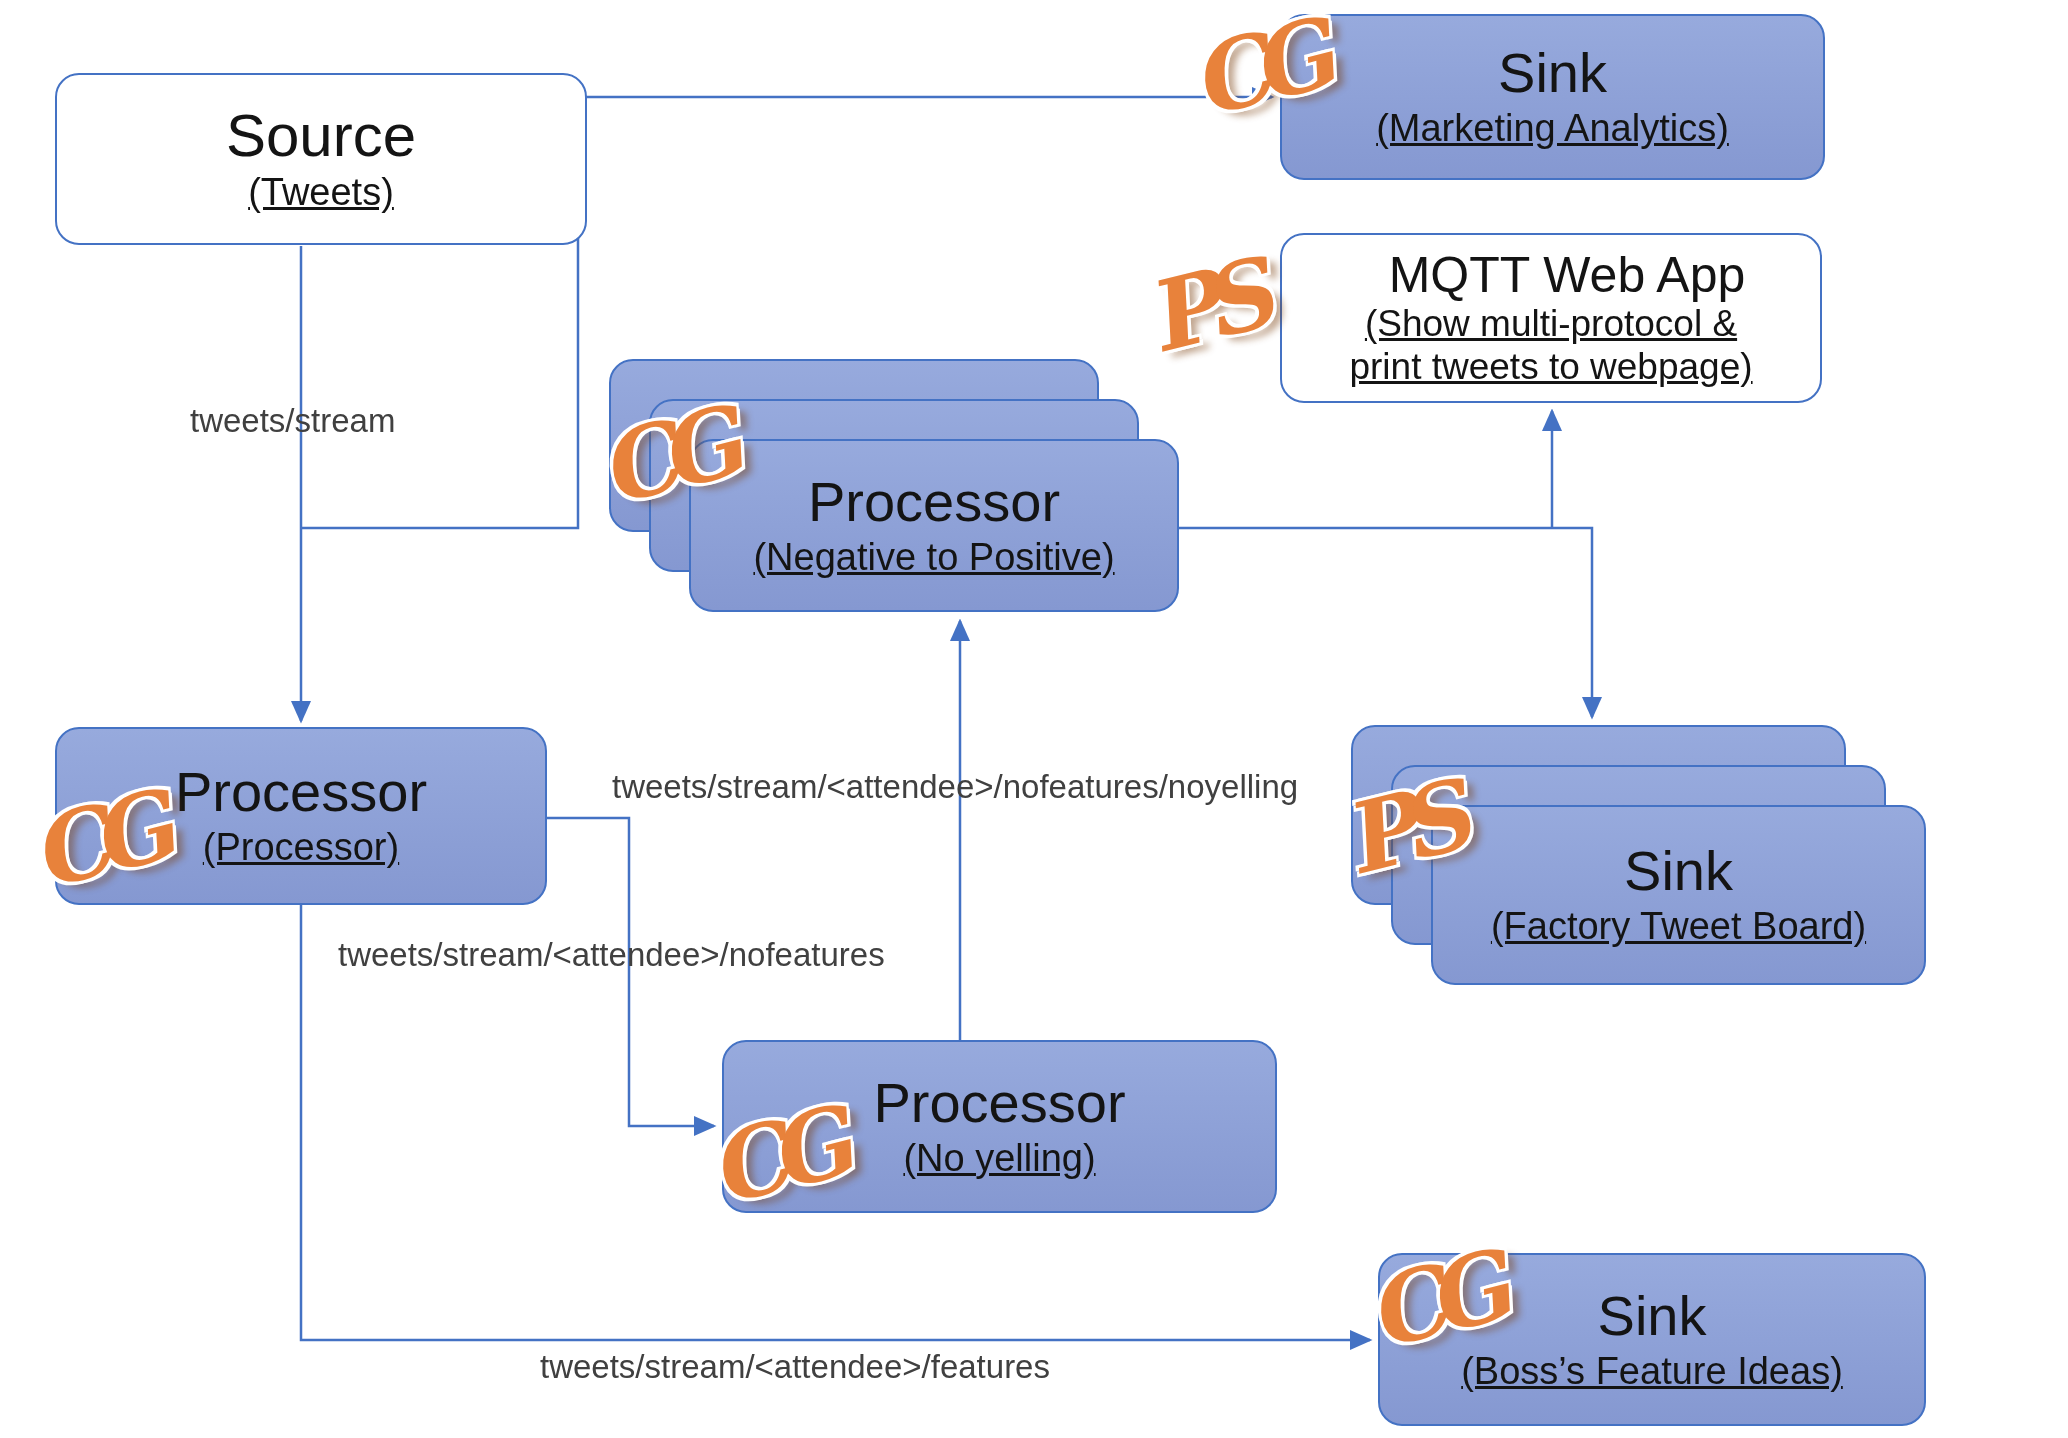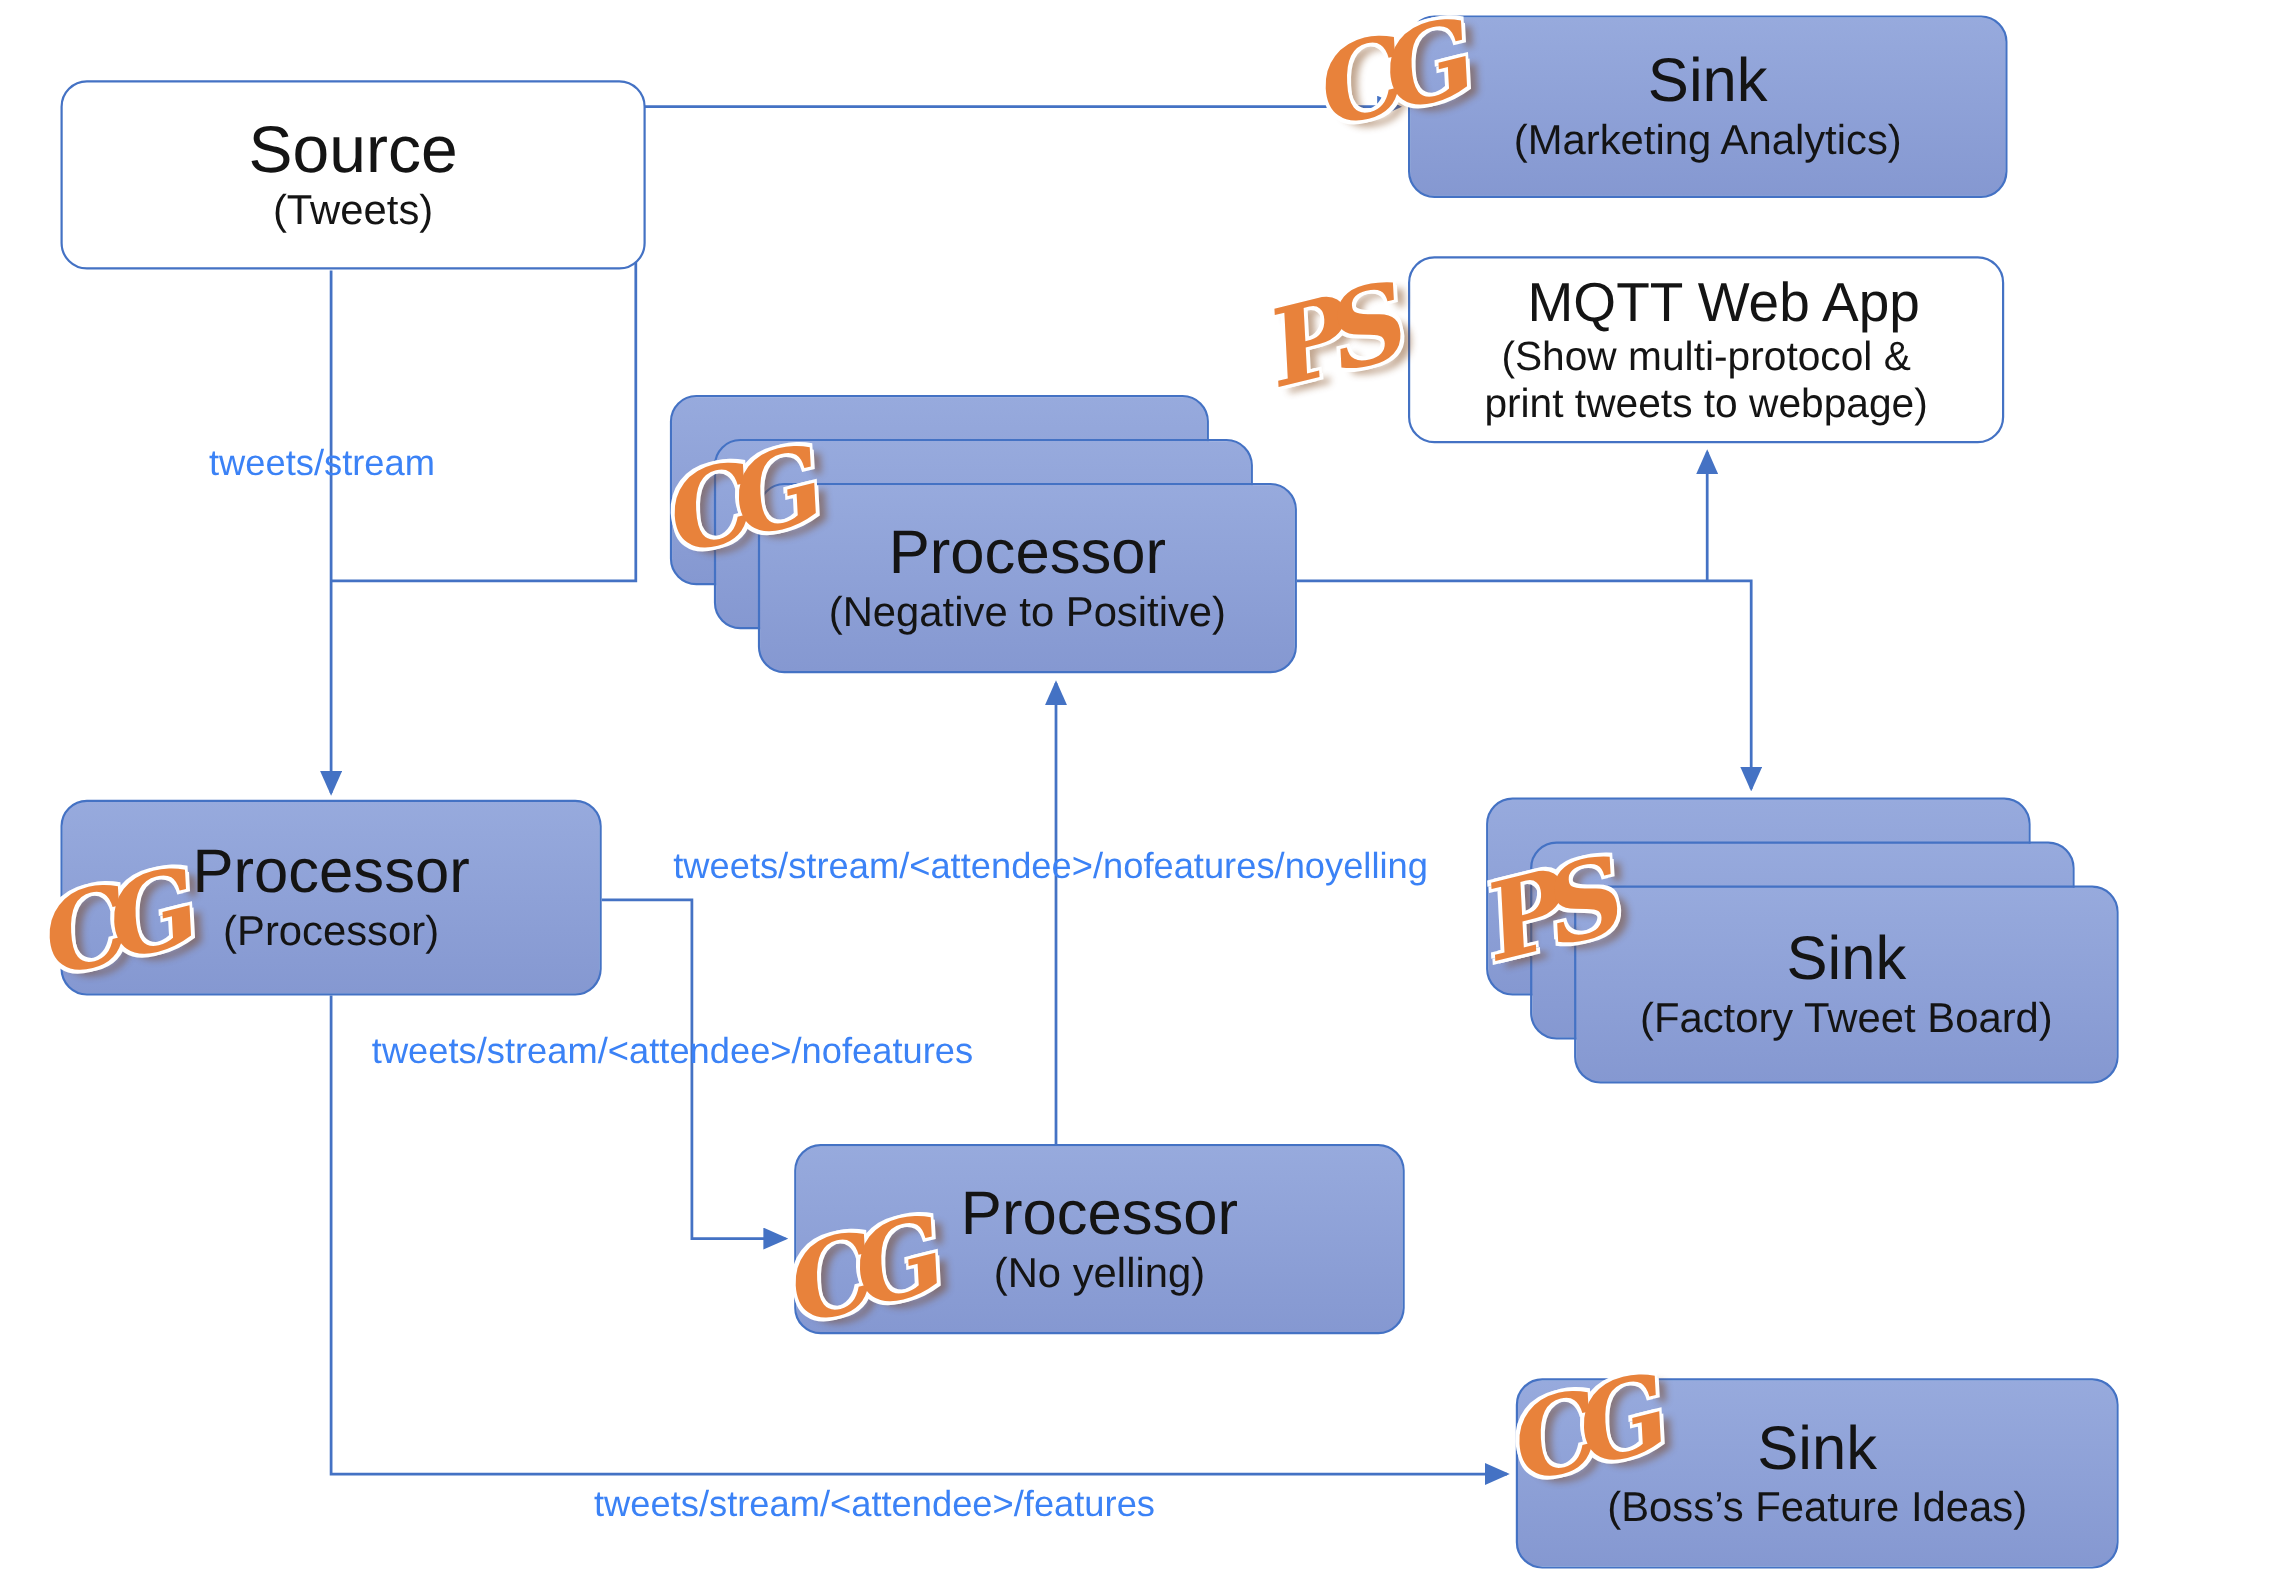--- a/index.html
+++ b/index.html
@@ -30,31 +30,31 @@
   .node.white { background: #ffffff; }
   .node.blue  { background: linear-gradient(180deg, #97aadd 0%, #8598d1 100%); }
   .stack-layer {
     position: absolute;
     border: 2.5px solid #4472c4;
     border-radius: 24px;
     background: linear-gradient(180deg, #97aadd 0%, #8598d1 100%);
     z-index: 1;
   }
   .title   { font-size: 56px; line-height: 1.12; }
-  .subtitle{ font-size: 38px; line-height: 1.22; }
+  .subtitle{ font-size: 38px; line-height: 1.22; text-decoration: underline; }
   .node.source .title { font-size: 60px; }
   .node.mqtt .title   { font-size: 50px; margin-left: 32px; }
   .node.mqtt .subtitle{ font-size: 37px; line-height: 1.15; }
 
   .edge-label {
     position: absolute;
     z-index: 3;
     font-size: 33px;
     white-space: nowrap;
-    color: #3b82f6;
+    color: #404040;
   }
 
   .logo {
     position: absolute;
     z-index: 5;
     font-family: "DejaVu Serif", serif;
     font-style: italic;
     font-weight: bold;
     font-size: 96px;
     line-height: 1;

